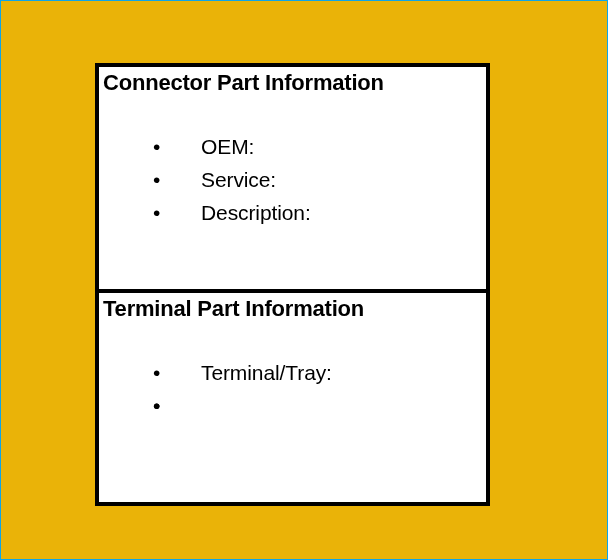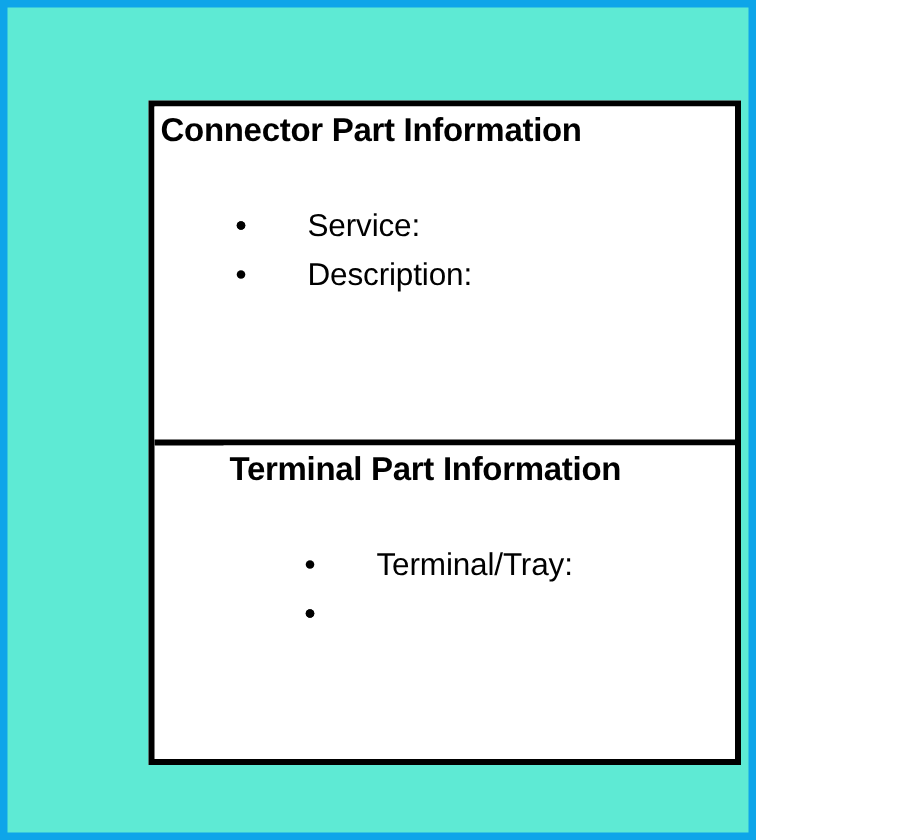--- a/index.html
+++ b/index.html
@@ -4,25 +4,25 @@
 <title>Part Information</title>
 <style>
   html, body {
     margin: 0;
     padding: 0;
     background: #ffffff;
   }
 
   .screen {
     position: relative;
-    width: 504px;
+    width: 608px;
     height: 560px;
-    background: #5eead4;
+    background: #eab308;
     box-sizing: border-box;
-    border: 5px solid #0ea5e9;
+    border: 1px solid #0ea5e9;
     overflow: hidden;
     font-family: "Liberation Sans", sans-serif;
     -webkit-font-smoothing: none;
   }
 
   
   .info-table {
     position: absolute;
     left: 94px;
     top: 62px;
@@ -43,21 +43,20 @@
     overflow: hidden;
   }
 
   .info-section.section-top {
     height: 226px;
     border-bottom: 4px solid #000000;
   }
 
   .info-section.section-bottom {
     flex: 1 1 auto;
-    margin-left: 46px;
   }
 
   .section-heading {
     font-size: 22px;
     font-weight: bold;
     line-height: 26px;
     color: #000000;
     letter-spacing: -0.2px;
     padding: 3px 0 0 4px;
     white-space: nowrap;
@@ -104,20 +103,21 @@
 <div class="screen">
 
   <div class="info-table">
 
     <div class="info-section section-top">
       <div class="section-heading">Connector Part Information</div>
       <div class="spacer-line"></div>
       <ul class="bullet-list">
         <li class="bullet-item">
           <span class="bullet-marker">•</span>
+          <span class="bullet-label">OEM:</span>
         </li>
         <li class="bullet-item">
           <span class="bullet-marker">•</span>
           <span class="bullet-label">Service:</span>
         </li>
         <li class="bullet-item">
           <span class="bullet-marker">•</span>
           <span class="bullet-label">Description:</span>
         </li>
       </ul>

